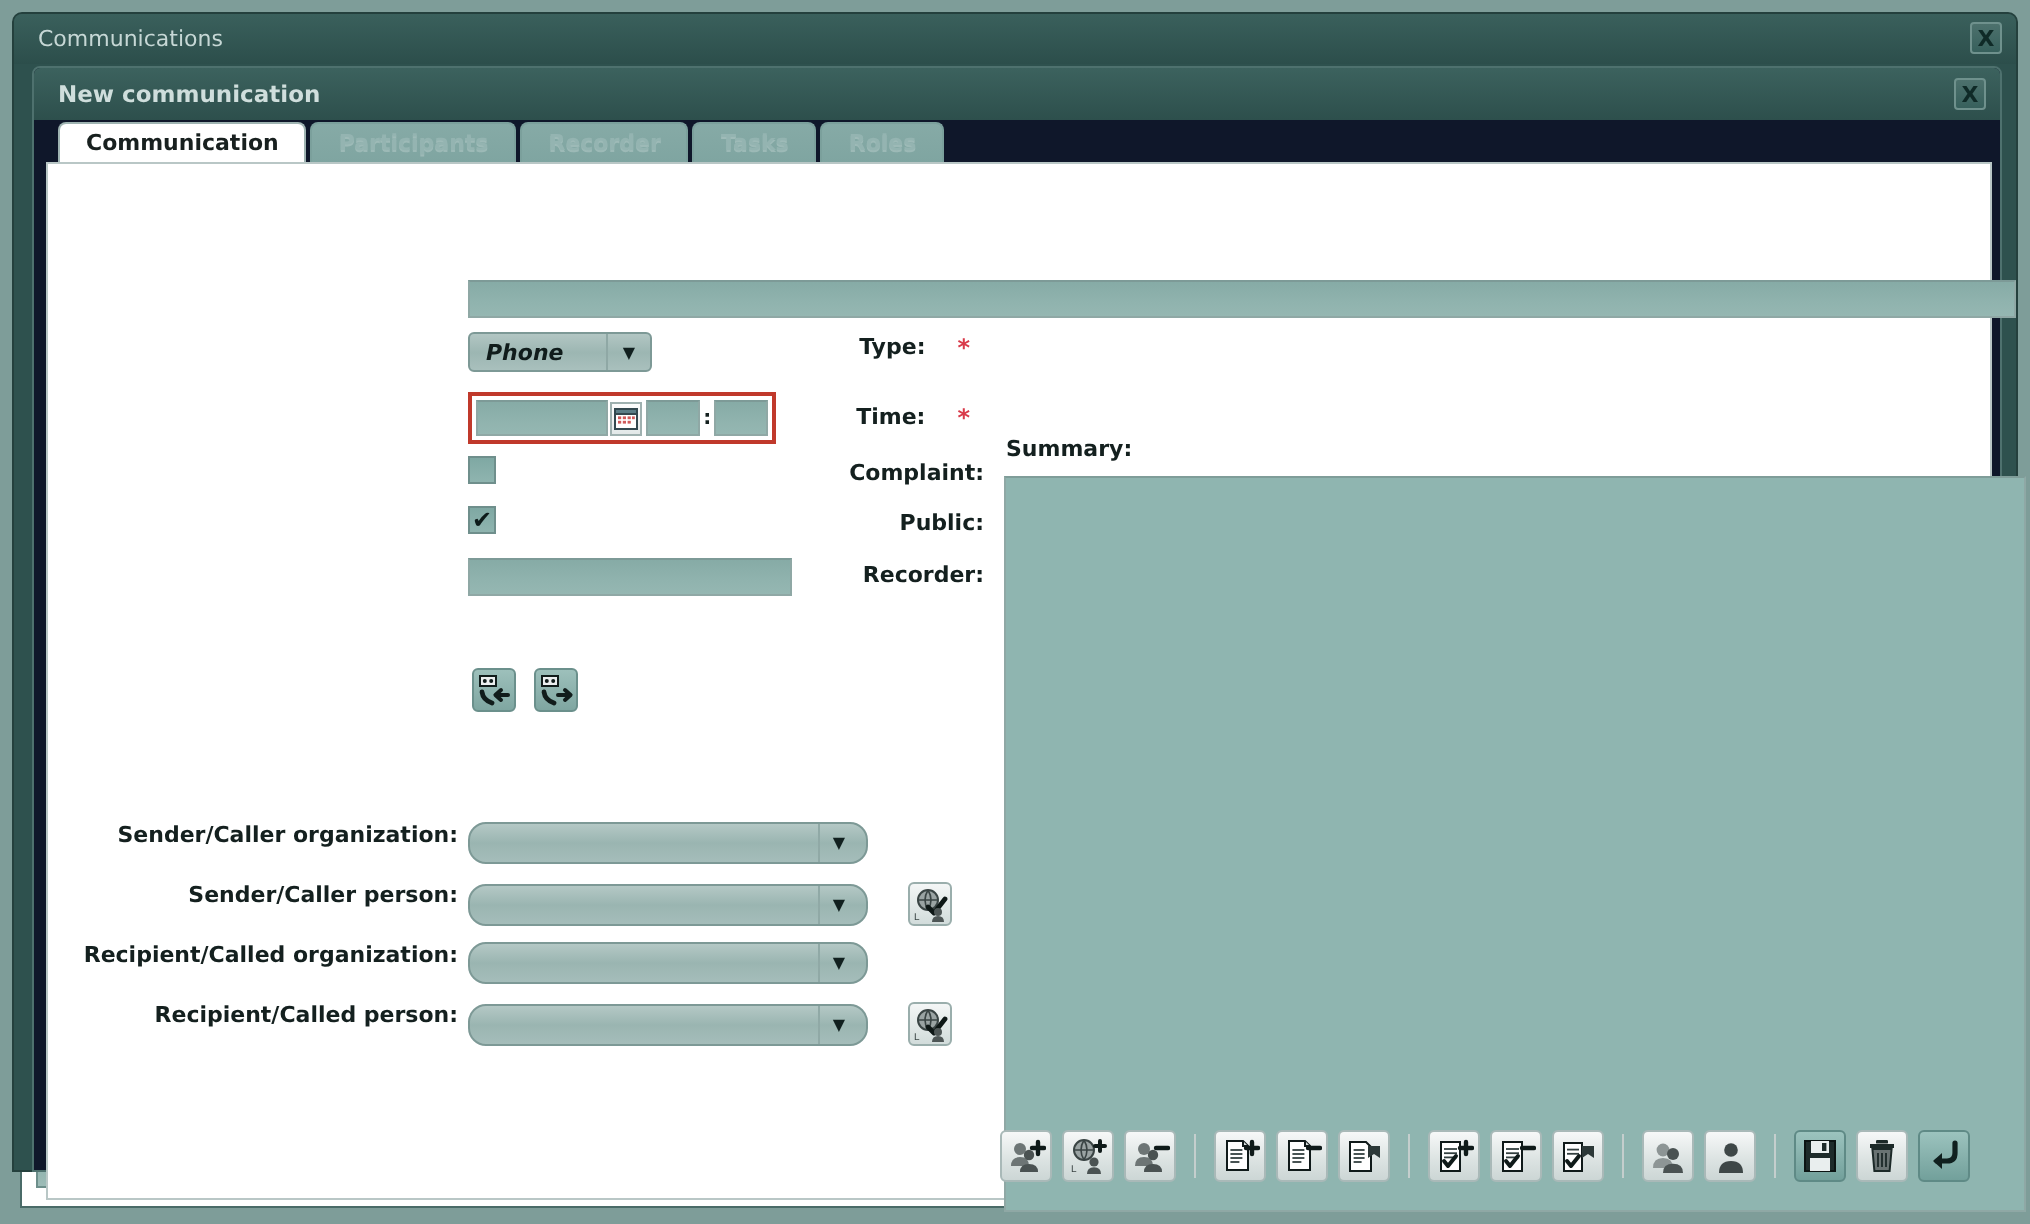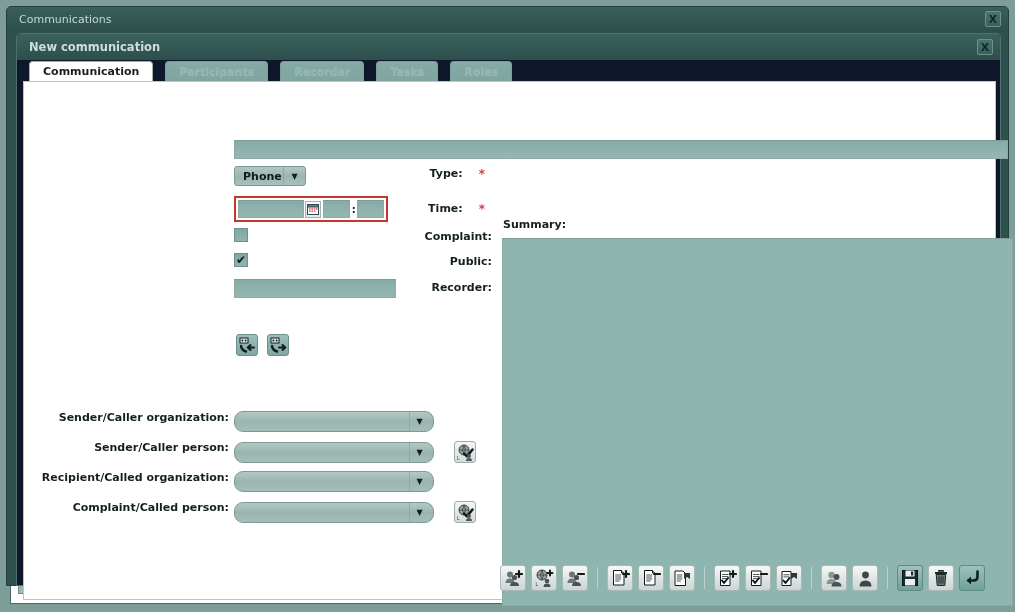--- a/index.html
+++ b/index.html
@@ -107,21 +107,21 @@
     display: flex; align-items: center;
   }
   .inner-title .t-text {
     margin-left: 12px; color: #cfdedc; font-size: 11.5px; font-weight: bold;
   }
 
   
   .tabstrip {
     position: absolute; left: 6px; top: 27px;
     width: 973px; height: 20px;
-    display: flex; align-items: flex-end; gap: 12px;
+    display: flex; align-items: flex-end; gap: 2px;
     padding-left: 6px;
   }
   .tab {
     height: 20px; padding: 0 13px;
     display: flex; align-items: center;
     font-size: 11px; border-radius: 4px 4px 0 0;
     cursor: pointer; white-space: nowrap;
   }
   .tab.active {
     background: #ffffff; color: #18201f; font-weight: bold;
@@ -315,21 +315,21 @@
           <div class="row" style="left:0; top:60px; width:466px; justify-content:flex-end;">
             <span class="lbl">Subject:</span>
             <span class="req">*</span>
           </div>
           <div class="txt-input" style="position:absolute; left:210px; top:58px; width:774px;"></div>
 
           <div class="row" style="left:0; top:85px; width:466px; justify-content:flex-end;">
             <span class="lbl">Type:</span>
             <span class="req">*</span>
           </div>
-          <div class="select" style="position:absolute; left:210px; top:84px; width:72px;">
+          <div class="select" style="position:absolute; left:210px; top:84px; width:92px;font-style:italic;">
             <span>Phone</span>
             <span class="caret">▼</span>
           </div>
 
           <div class="row" style="left:0; top:120px; width:466px; justify-content:flex-end;padding-left:20px;">
             <span class="lbl">Time:</span>
             <span class="req">*</span>
           </div>
           <div class="time-group" style="position:absolute; left:210px; top:114px; width:154px;">
             <div class="txt-input time-date"></div>
@@ -419,21 +419,21 @@
 
           <div class="row" style="left:0; top:389px; width:205px; justify-content:flex-end;">
             <span class="lbl">Recipient/Called organization:</span>
           </div>
           <div class="select wide" style="position:absolute; left:210px; top:389px; width:200px;">
             <span></span>
             <span class="caret">▼</span>
           </div>
 
           <div class="row" style="left:0; top:419px; width:205px; justify-content:flex-end;">
-            <span class="lbl">Complaint/Called person:</span>
+            <span class="lbl">Recipient/Called person:</span>
           </div>
           <div class="row" style="left:210px; top:419px;">
             <div class="select wide" style="width:200px;">
               <span></span>
               <span class="caret">▼</span>
             </div>
             <div class="lookup-btn">
               <svg width="17" height="17" viewBox="0 0 17 17">
                 <circle cx="7" cy="6" r="5" fill="#9aa3a3" stroke="#3a4444"></circle>
                 <path d="M2 6 h10 M7 1 q3 5 0 10 M7 1 q-3 5 0 10" stroke="#3a4444" fill="none" stroke-width="0.8"></path>

